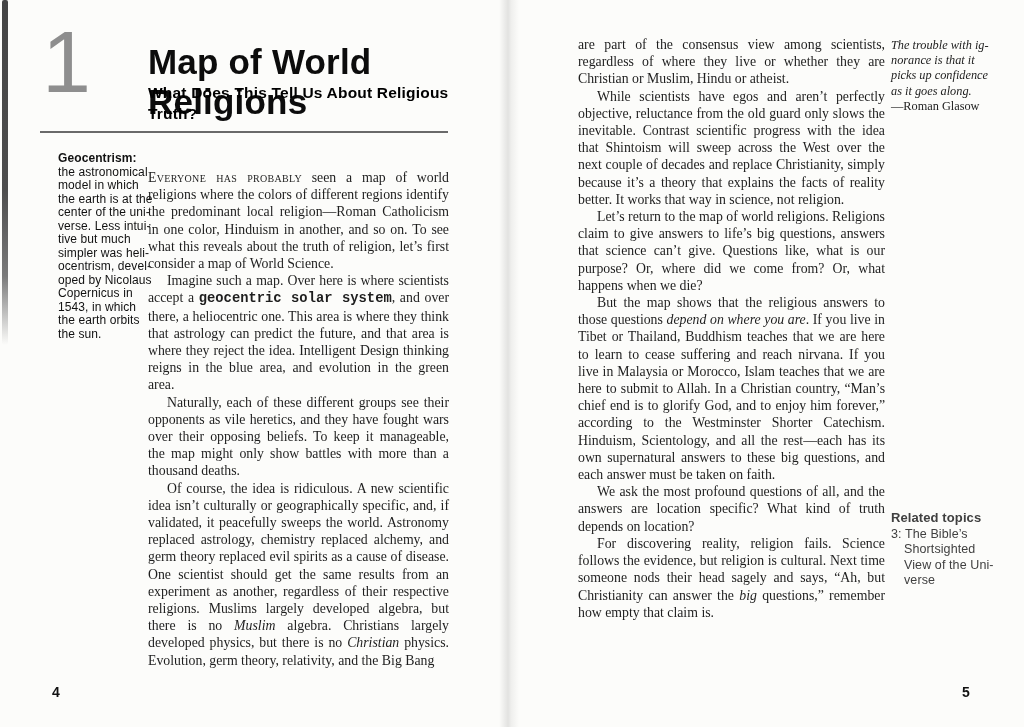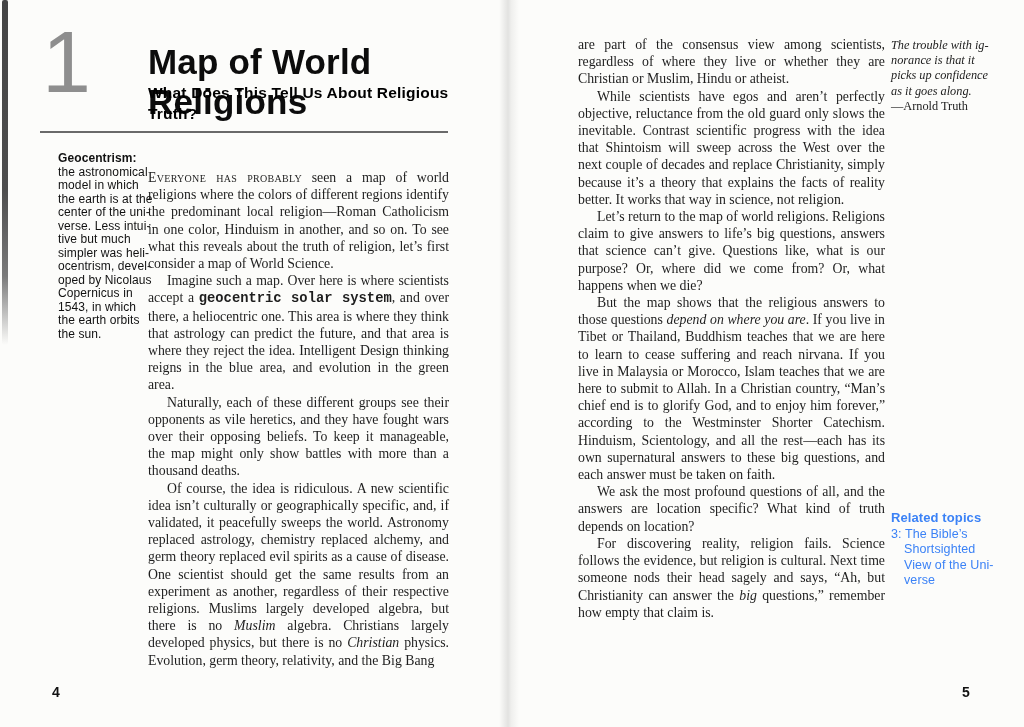--- a/index.html
+++ b/index.html
@@ -66,21 +66,21 @@
   .pull-quote{
     left:891px;top:38px;width:124px;
     font-family:"Liberation Serif",serif;
     font-size:12.3px;line-height:15.2px;color:#1c1c1c;
   }
   .pull-quote-text{font-style:italic;white-space:pre-line;display:block;}
   .pull-quote-attr{font-style:normal;display:block;}
 
   .related-topics{
     left:891px;top:510px;width:128px;
-    font-size:12.5px;line-height:15.5px;color:#3b82f6;letter-spacing:0.1px;
+    font-size:12.5px;line-height:15.5px;color:#404040;letter-spacing:0.1px;
   }
   .related-topics-heading{font-weight:700;display:block;margin-bottom:1px;font-size:13px;}
   .topic-item{white-space:pre-line;padding-left:13px;text-indent:-13px;font-weight:500;}
 
   
   .page-num{font-size:14px;font-weight:700;color:#111;}
   .page-num-left{left:52px;top:684px;}
   .page-num-right{left:962px;top:684px;}
 </style>
 </head>
@@ -130,21 +130,21 @@
       <p class="para"><span>But the map shows that the religious answers to those questions </span><span class="seg-italic">depend on where you are</span><span>. If you live in Tibet or Thailand, Buddhism teaches that we are here to learn to cease suffering and reach nirvana. If you live in Malaysia or Morocco, Islam teaches that we are here to submit to Allah. In a Christian country, “Man’s chief end is to glorify God, and to enjoy him forever,” according to the Westminster Shorter Catechism. Hinduism, Scientology, and all the rest—each has its own supernatural answers to these big questions, and each answer must be taken on faith.</span></p>
       <p class="para"><span>We ask the most profound questions of all, and the answers are location specific? What kind of truth depends on location?</span></p>
       <p class="para"><span>For discovering reality, religion fails. Science follows the evidence, but religion is cultural. Next time someone nods their head sagely and says, “Ah, but Christianity can answer the </span><span class="seg-italic">big</span><span> questions,” remember how empty that claim is.</span></p>
     </div>
 
   <div class="abs pull-quote">
     <span class="pull-quote-text">The trouble with ig-
 norance is that it
 picks up confidence
 as it goes along.</span>
-    <span class="pull-quote-attr">—Arnold Truth</span>
+    <span class="pull-quote-attr">—Roman Glasow</span>
   </div>
 
   <div class="abs related-topics">
     <span class="related-topics-heading">Related topics</span>
     <div>
         <div class="topic-item">3: The Bible’s
 Shortsighted
 View of the Uni-
 verse</div>
       </div>

